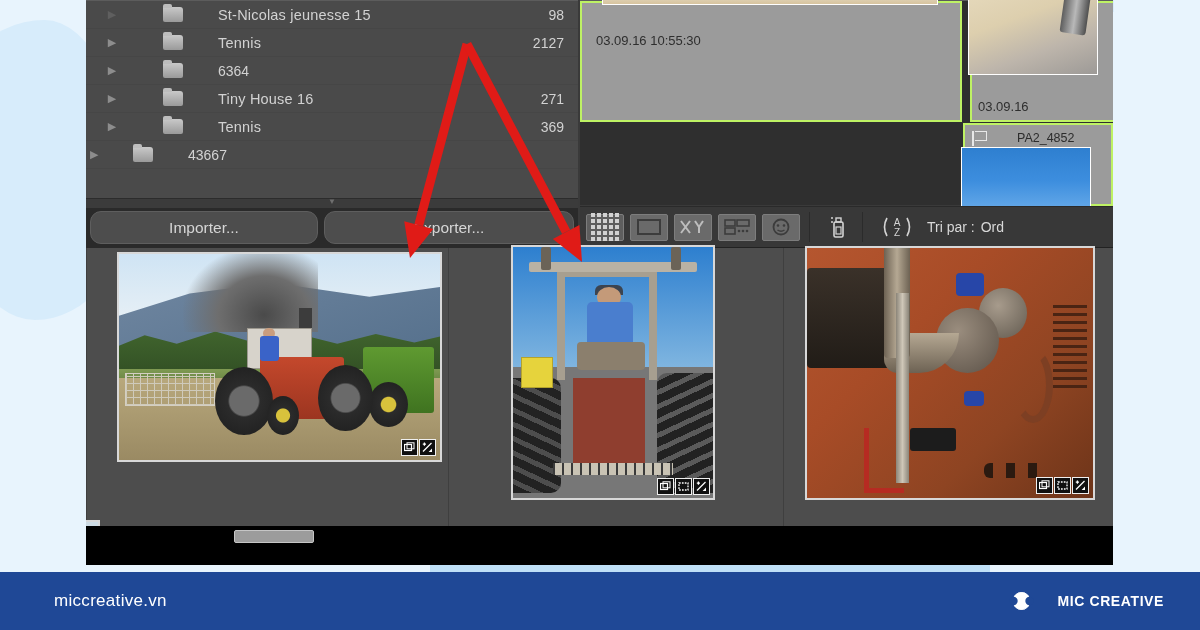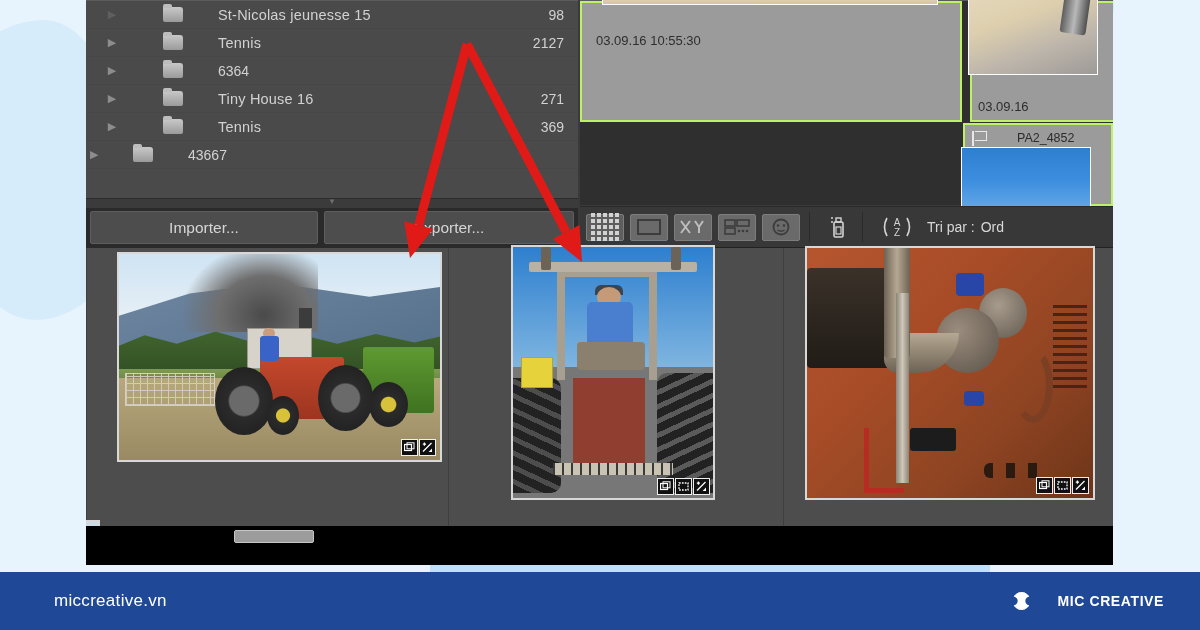--- a/index.html
+++ b/index.html
@@ -78,21 +78,21 @@
     position:absolute; left:0; top:198px; width:492px; height:10px;
     background:#3b3b3b; border-top:1px solid #2c2c2c;
     display:flex; justify-content:center; align-items:flex-start;
   }
   .tree-handle span{ color:#6f6f6f; font-size:8px; line-height:6px; }
 
   
   .ie-bar { position:absolute; left:0; top:208px; width:492px; height:40px; background:#2a2a2a; }
   .ie-btn {
     position:absolute; top:3px; height:33px; background:#4d4d4d;
-    border:1px solid #5e5e5e; border-radius:2px;
+    border:1px solid #5e5e5e; border-radius:11px;
     display:flex; align-items:center; justify-content:center;
     color:#d6d6d6; font-size:15.5px;
   }
   .ie-btn.left  { left:4px;   width:228px; }
   .ie-btn.right { left:238px; width:250px; }
 
   
   .grid-prev {
     position:absolute; left:494px; top:0; width:533px; height:205px;
     background:#2f2f2f; border-top:1px solid #5c5c5c;

